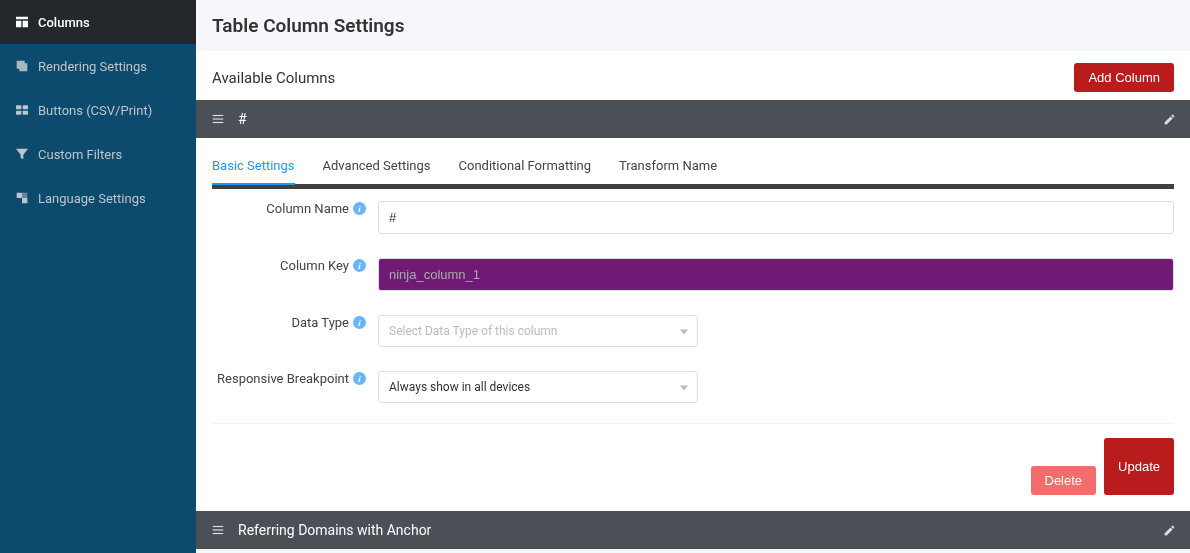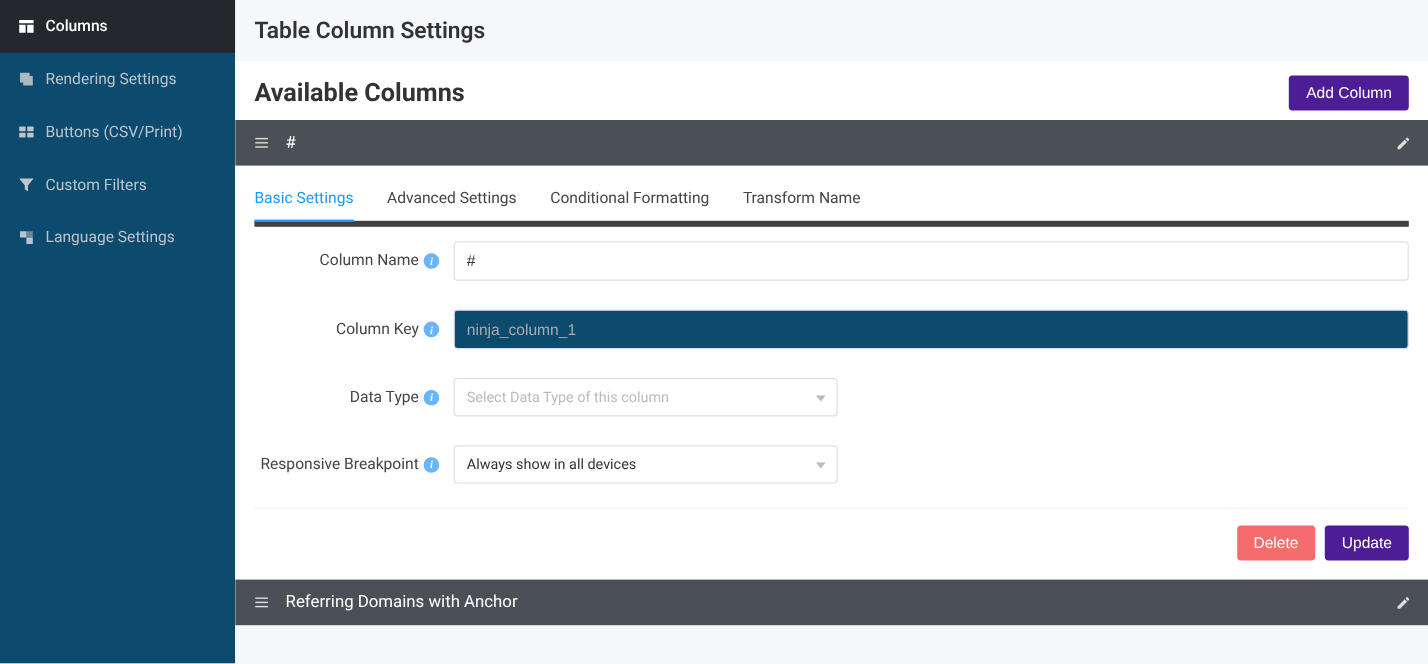--- a/index.html
+++ b/index.html
@@ -10,45 +10,45 @@
   .sidebar-item { display: flex; align-items: center; padding: 14px 14px; cursor: pointer; font-size: 13px; gap: 8px; }
   .sidebar-item.active { background: #24282c; color: #fff; font-weight: 500; }
   .sidebar-item .icon { width: 16px; height: 16px; display: inline-flex; align-items: center; justify-content: center; flex-shrink: 0; }
   .sidebar-item .icon svg { fill: currentColor; }
   
   .main { flex: 1; background: #f5f7fa; overflow-y: auto; }
   .page-title { font-size: 19px; font-weight: 600; color: #333; padding: 14px 16px 14px 16px; }
   
   .panel { background: #fff; margin: 0 0 14px 0; }
   .panel-header { display: flex; align-items: center; justify-content: space-between; padding: 12px 16px 8px 16px; }
-  .panel-header h2 { font-size: 21px; font-weight: 700; color: #333; }
+  .panel-header h2 { font-size: 15px; font-weight: 400; color: #333; }
   
   .btn { border: none; border-radius: 3px; padding: 7px 14px; font-size: 13px; cursor: pointer; font-weight: 500; }
-  .btn-primary { background: #4c1d95; color: #fff; }
-  .btn-danger { background: #f56c6c; color: #fff; }
+  .btn-primary { background: #b91c1c; color: #fff; }
+  .btn-danger { background: #f56c6c; color: #fff; margin-top: 28px; }
   
   .column-row { background: #4a5056; color: #fff; display: flex; align-items: center; padding: 11px 14px; margin-bottom: 2px; }
   .column-row .drag-handle { margin-right: 12px; display: inline-flex; }
   .column-row .drag-handle svg { fill: #ddd; }
   .column-row .col-label { flex: 1; font-size: 14px; }
   .column-row .edit-icon { cursor: pointer; display: inline-flex; }
   .column-row .edit-icon svg { fill: #ddd; }
   
   .expanded-body { background: #fff; padding: 0 16px; }
   
   .tabs { display: flex; gap: 28px; border-bottom: 5px solid #404040; padding: 12px 0 0 0; }
   .tab { padding: 6px 0 10px 0; font-size: 13px; color: #444; cursor: pointer; border-bottom: 2px solid transparent; margin-bottom: -1px; }
   .tab.active { color: #1a9af9; border-bottom-color: #1a9af9; }
   
-  .form-row { display: flex; align-items: center; padding: 12px 0; border-bottom: 0; }
+  .form-row { display: flex; align-items: flex-start; padding: 12px 0; border-bottom: 0; }
   .form-label { width: 160px; text-align: right; font-size: 13px; color: #444; padding-right: 6px; display: flex; justify-content: flex-end; align-items: center; gap: 4px; }
   .info-icon { width: 13px; height: 13px; border-radius: 50%; background: #68b5fb; color: #fff; font-size: 9px; font-weight: bold; display: inline-flex; align-items: center; justify-content: center; font-style: italic; font-family: Georgia, serif; }
   .form-control-wrap { flex: 1; padding-left: 6px; }
   .form-input, .form-select { width: 100%; padding: 8px 10px; border: 1px solid #dcdfe6; border-radius: 3px; font-size: 13px; color: #333; background: #fff; }
-  .form-input[readonly] { background: #0c4a6e; color: #aaa; }
+  .form-input[readonly] { background: #701a75; color: #aaa; }
   .form-input::placeholder { color: #bbb; }
   .form-select { appearance: none; background: #fff; cursor: pointer; color: #999; }
   .select-wrap { position: relative; display: inline-block; width: 100%; max-width: 320px; }
   .select-wrap::after { content: ""; position: absolute; right: 10px; top: 50%; transform: translateY(-30%); border-left: 4px solid transparent; border-right: 4px solid transparent; border-top: 5px solid #bbb; pointer-events: none; }
   .select-val { color: #333; font-size: 12px; }
   .select-placeholder { color: #bbb; font-size: 12px; }
   
   .action-bar { display: flex; justify-content: flex-end; gap: 8px; padding: 14px 0 16px 0; border-top: 1px solid #eef1f6; margin-top: 8px; }
 </style>
 </head>

